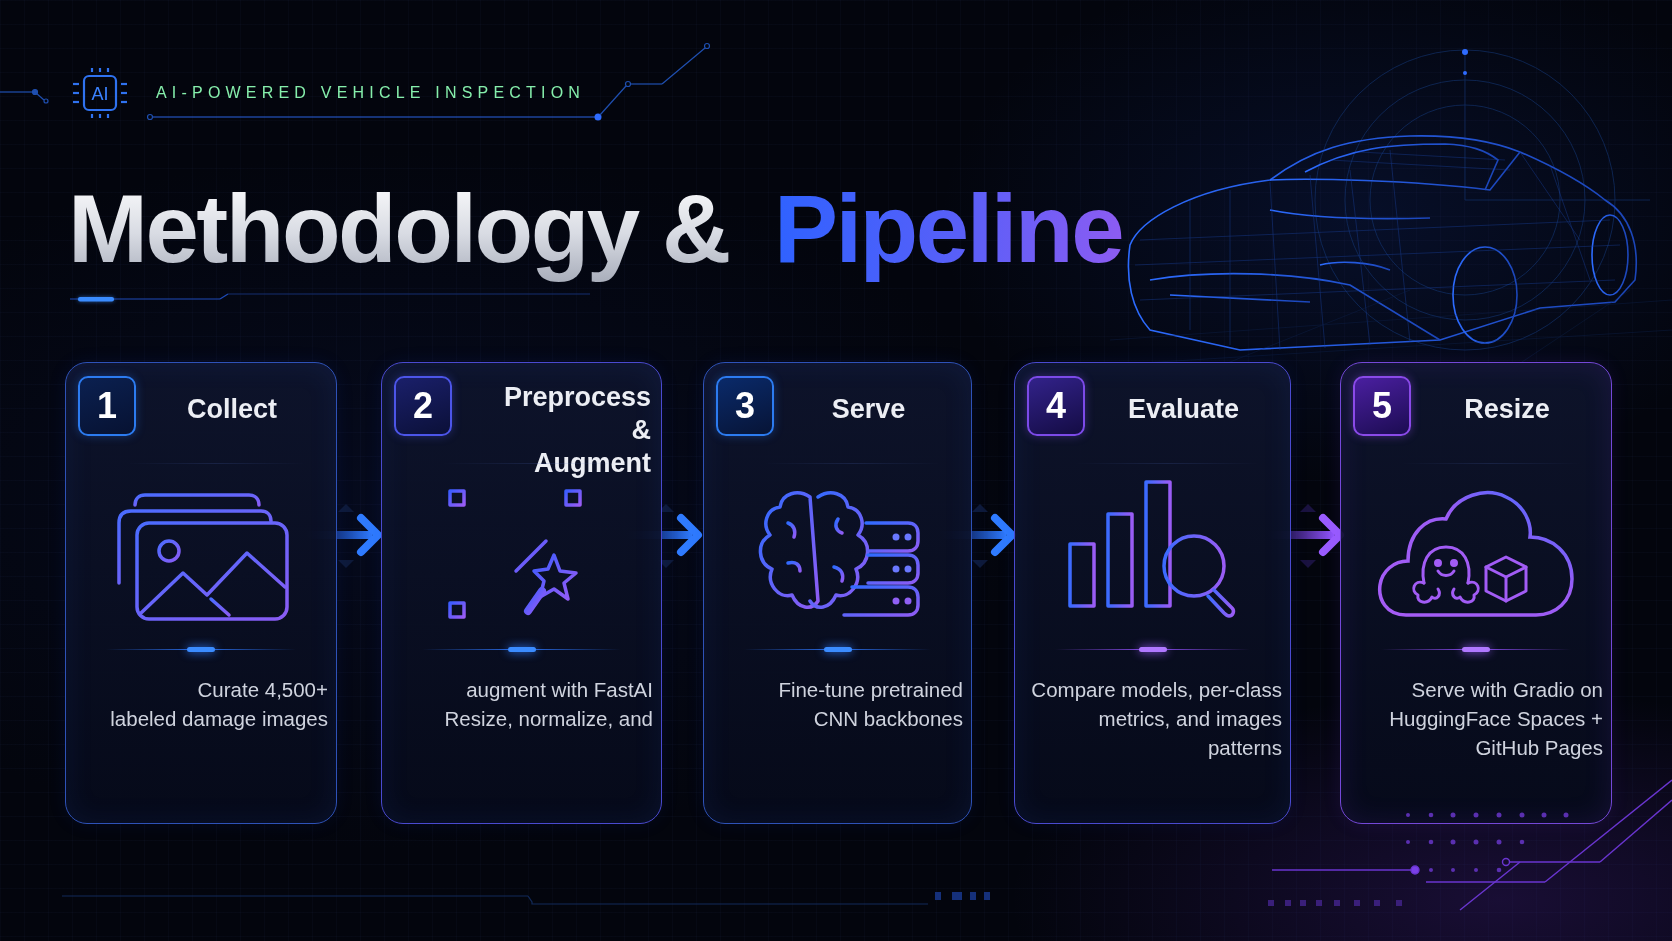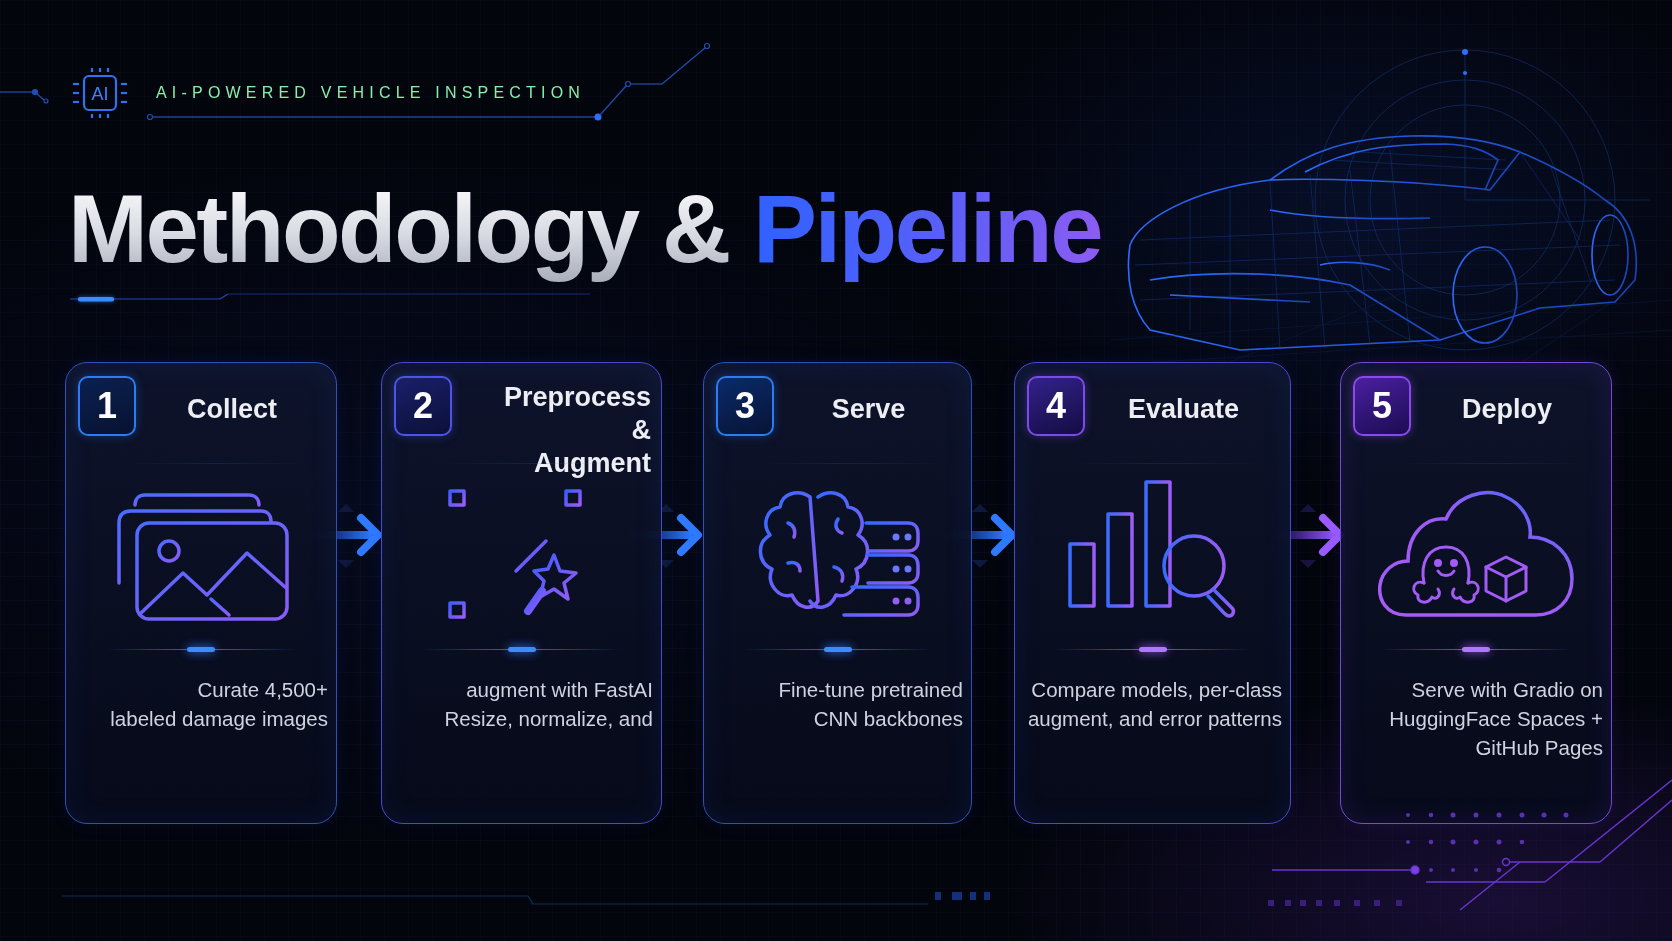--- a/index.html
+++ b/index.html
@@ -38,21 +38,21 @@
     left: 68px; top: 176px;
     font-size: 96px; font-weight: 700; letter-spacing: -2.5px;
     white-space: nowrap; line-height: 1.1;
   }
   .title .t1 {
     background: linear-gradient(180deg, #ffffff 0%, #d8dbe3 55%, #a9aebb 100%);
     -webkit-background-clip: text; background-clip: text; color: transparent;
   }
   .title .t2 {
     background: linear-gradient(90deg, #2f62ff 0%, #5a5ff8 55%, #8c5cf2 100%);
-    -webkit-background-clip: text; background-clip: text; color: transparent;
+    -webkit-background-clip: text; background-clip: text; color: transparent; margin-left: 21px;
   }
   .title-rule { left: 70px; top: 290px; width: 520px; height: 16px; }
 
   .car { left: 1110px; top: 40px; width: 562px; height: 330px; }
 
   
   .card {
     position: absolute; top: 362px; height: 462px;
     border-radius: 22px;
     background: linear-gradient(180deg, rgba(14,20,44,0.92) 0%, rgba(6,10,26,0.95) 100%);
@@ -396,27 +396,27 @@
         <path d="M156 112 L174 130 C177 133 175 138 171 138 C169 138 168 137 166 135 L150 118"></path>
       </g>
     </svg>
   </div>
   <div class="divider violet">
       <div class="line"></div>
       <div class="pill"></div>
     </div>
   <div class="desc">
     <div>Compare models, per-class</div>
-    <div>augment, and error patterns</div>
+    <div>metrics, and images patterns</div>
   </div>
 </div>
 
 <div class="card violet" style="left:1340px; width:272px;">
   <div class="badge b5">5</div>
-  <div class="card-title">Deploy</div>
+  <div class="card-title">Resize</div>
   <div class="title-rule-thin"></div>
   <div class="icon-wrap">
     <svg width="200" height="140" viewBox="0 0 200 140">
       <defs>
           <linearGradient id="ic5" x1="1" y1="0" x2="0" y2="1">
             <stop offset="0" stop-color="#3b6bff"></stop>
             <stop offset="0.4" stop-color="#9a5cf5"></stop>
             <stop offset="1" stop-color="#a65cf5"></stop>
           </linearGradient>
         </defs>

